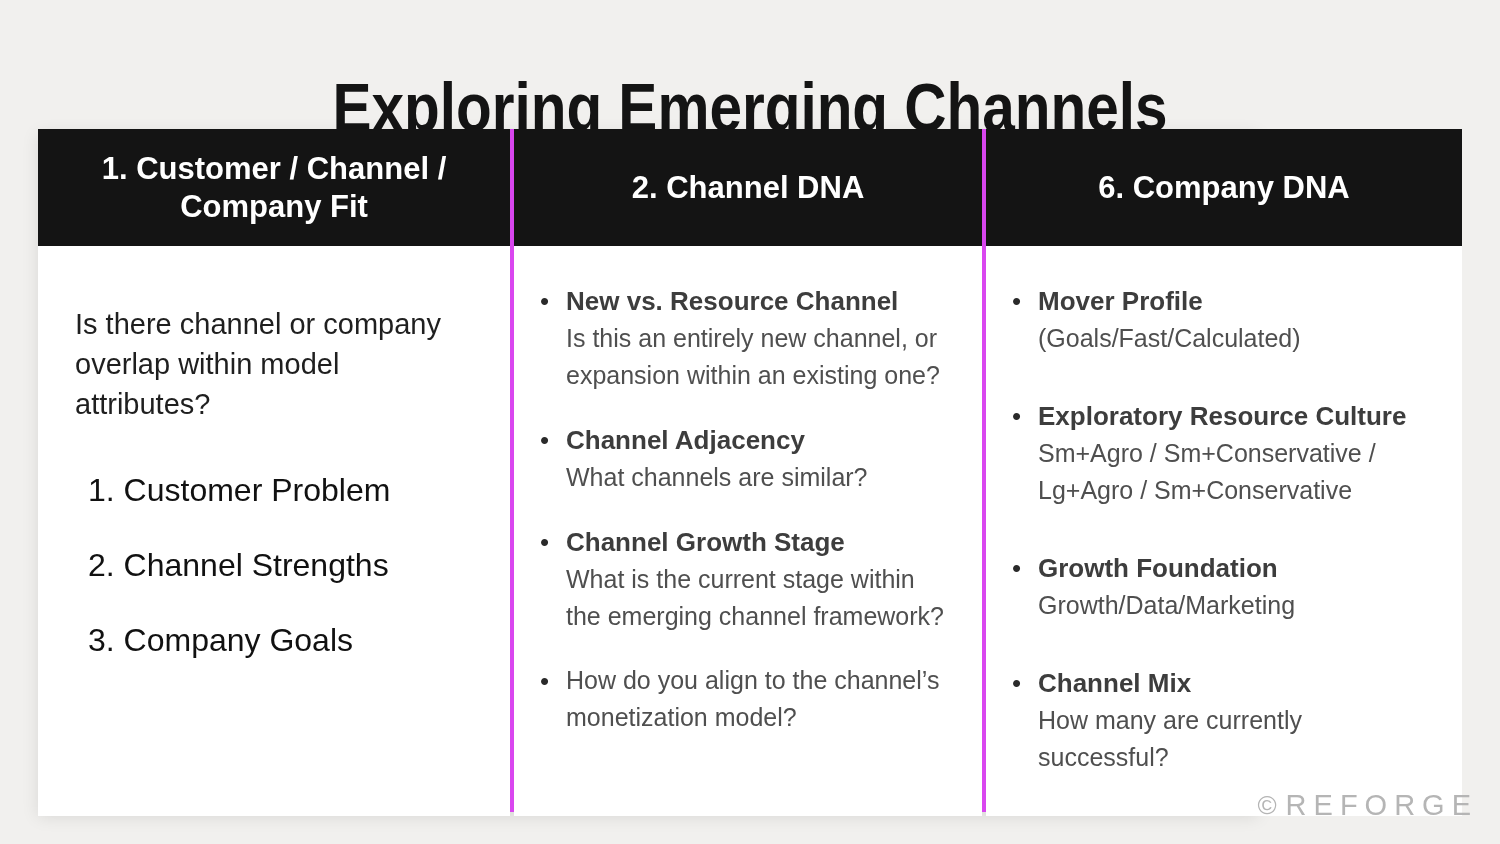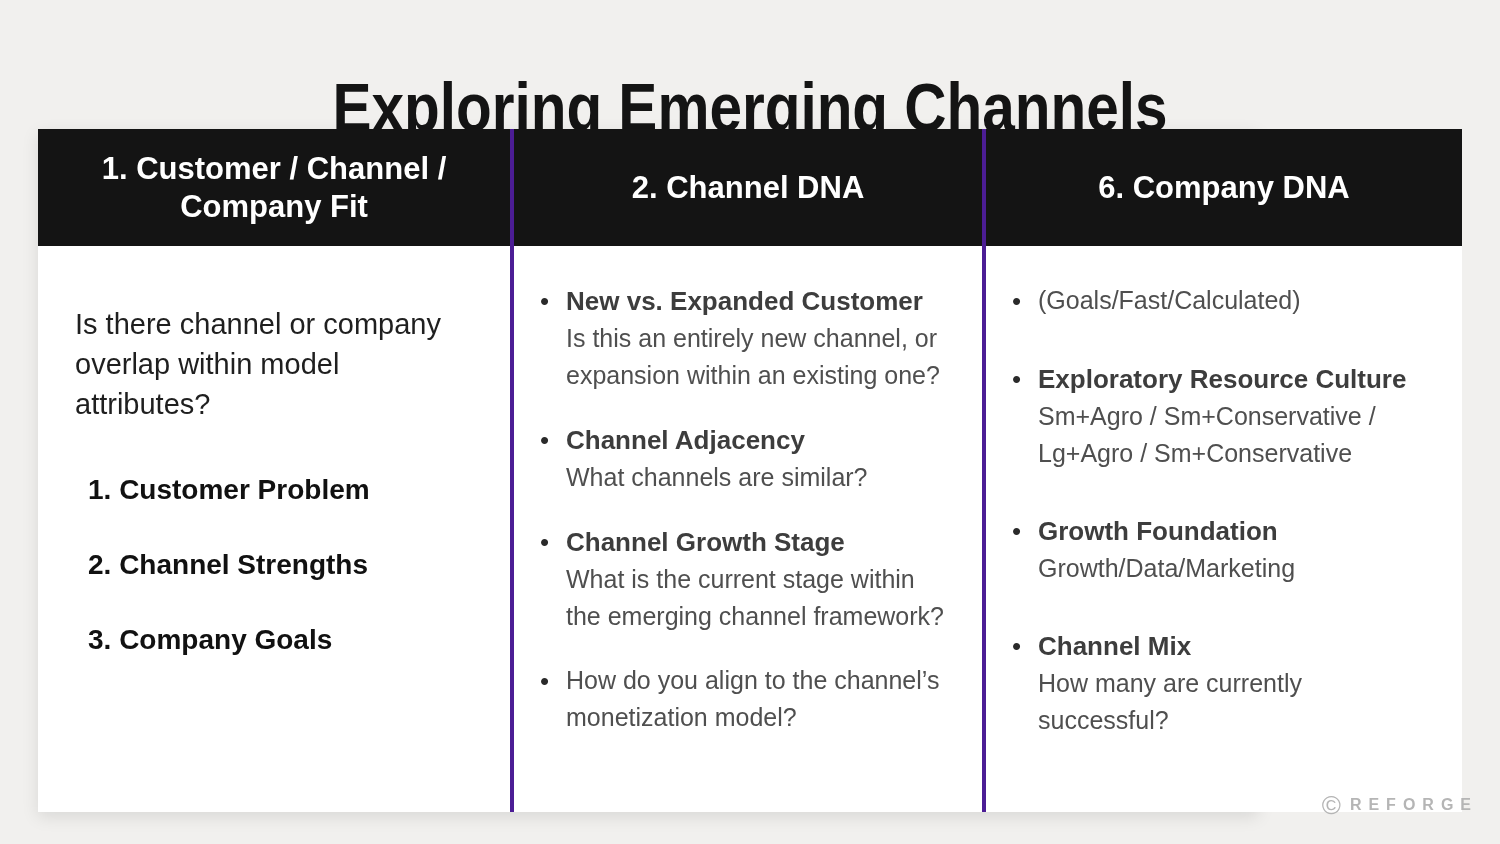--- a/index.html
+++ b/index.html
@@ -24,21 +24,21 @@
     transform: scaleX(0.86);
     transform-origin: 50% 50%;
     white-space: nowrap;
   }
   .card {
     position: absolute;
     left: 38px;
     top: 129px;
     width: 1220px;
     height: 683px;
-    background: #4c1d95;
+    background: #d946ef;
     display: grid;
     grid-template-columns: 472px 468px 476px;
     column-gap: 4px;
     box-shadow: 0 5px 16px rgba(0,0,0,0.10);
   }
   .col { display: flex; flex-direction: column; background: #ffffff; }
   .col-header {
     height: 117px;
     flex: 0 0 117px;
     background: #141414;
@@ -58,22 +58,22 @@
   .col1-body { padding: 58px 28px 0 37px; }
   .question {
     margin: 0 0 46px 0;
     font-size: 29px;
     line-height: 40px;
     color: #1f1f1f;
     white-space: pre-line;
   }
   .numbered { margin: 0; padding: 0 0 0 13px; list-style: none; }
   .numbered li {
-    font-weight: 700;
-    font-size: 28px;
+    font-weight: 400;
+    font-size: 32px;
     line-height: 40px;
     color: #111111;
     margin-bottom: 35px;
   }
 
   
   .bullets-body { padding: 36px 18px 0 26px; }
   .bullet-group { display: flex; align-items: flex-start; margin-bottom: 27px; }
   .col3 .bullet-group { margin-bottom: 40px; }
   .bullet-marker {
@@ -98,21 +98,21 @@
 
   .watermark {
     position: absolute;
     top: 792px;
     right: 22px;
     display: flex;
     align-items: center;
     color: #b5b5b5;
   }
   .wm-symbol { font-size: 26px; line-height: 26px; margin-right: 9px; }
-  .wm-text { font-size: 16px; line-height: 26px; letter-spacing: 7px; font-weight: 700; }
+  .wm-text { font-size: 29px; line-height: 26px; letter-spacing: 7px; font-weight: 400; }
 </style>
 </head>
 <body>
 
 <div class="page">
 
   <h1 class="title">Exploring Emerging Channels</h1>
 
   <div class="card">
 
@@ -130,21 +130,21 @@
       </div>
     </div>
 
     <div class="col col2">
       <div class="col-header">2. Channel DNA</div>
       <div class="col-body bullets-body">
 
         <div class="bullet-group">
           <span class="bullet-marker">•</span>
           <div>
-            <div class="group-title">New vs. Expanded Customer</div>
+            <div class="group-title">New vs. Resource Channel</div>
             <div class="group-desc">Is this an entirely new channel, or
 expansion within an existing one?</div>
           </div>
         </div>
 
         <div class="bullet-group">
           <span class="bullet-marker">•</span>
           <div>
             <div class="group-title">Channel Adjacency</div>
             <div class="group-desc">What channels are similar?</div>
@@ -171,20 +171,21 @@
       </div>
     </div>
 
     <div class="col col3">
       <div class="col-header">6. Company DNA</div>
       <div class="col-body bullets-body">
 
         <div class="bullet-group">
           <span class="bullet-marker">•</span>
           <div>
+            <div class="group-title">Mover Profile</div>
             <div class="group-desc">(Goals/Fast/Calculated)</div>
           </div>
         </div>
 
         <div class="bullet-group">
           <span class="bullet-marker">•</span>
           <div>
             <div class="group-title">Exploratory Resource Culture</div>
             <div class="group-desc">Sm+Agro / Sm+Conservative /
 Lg+Agro / Sm+Conservative</div>

